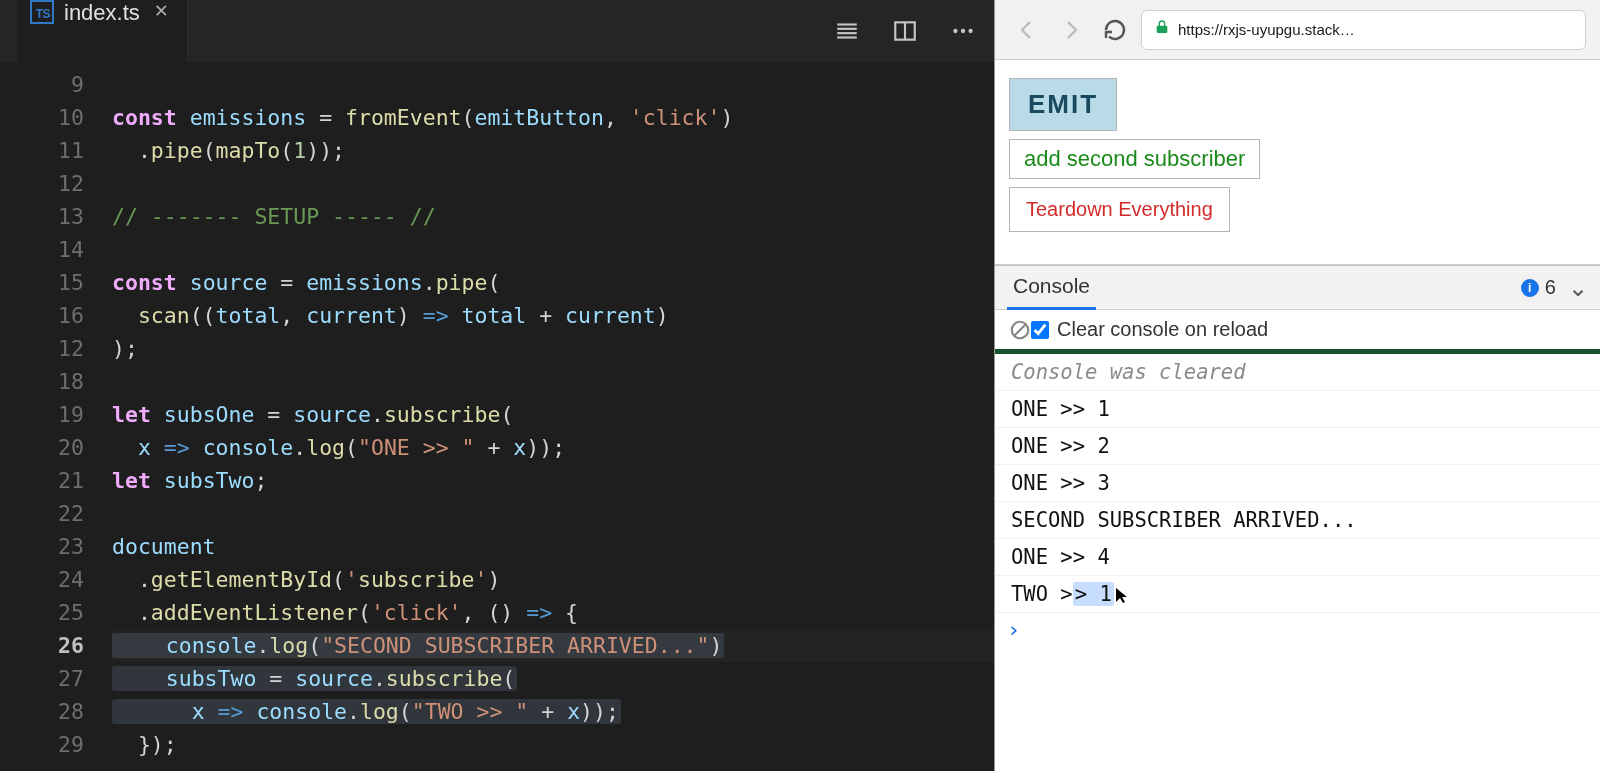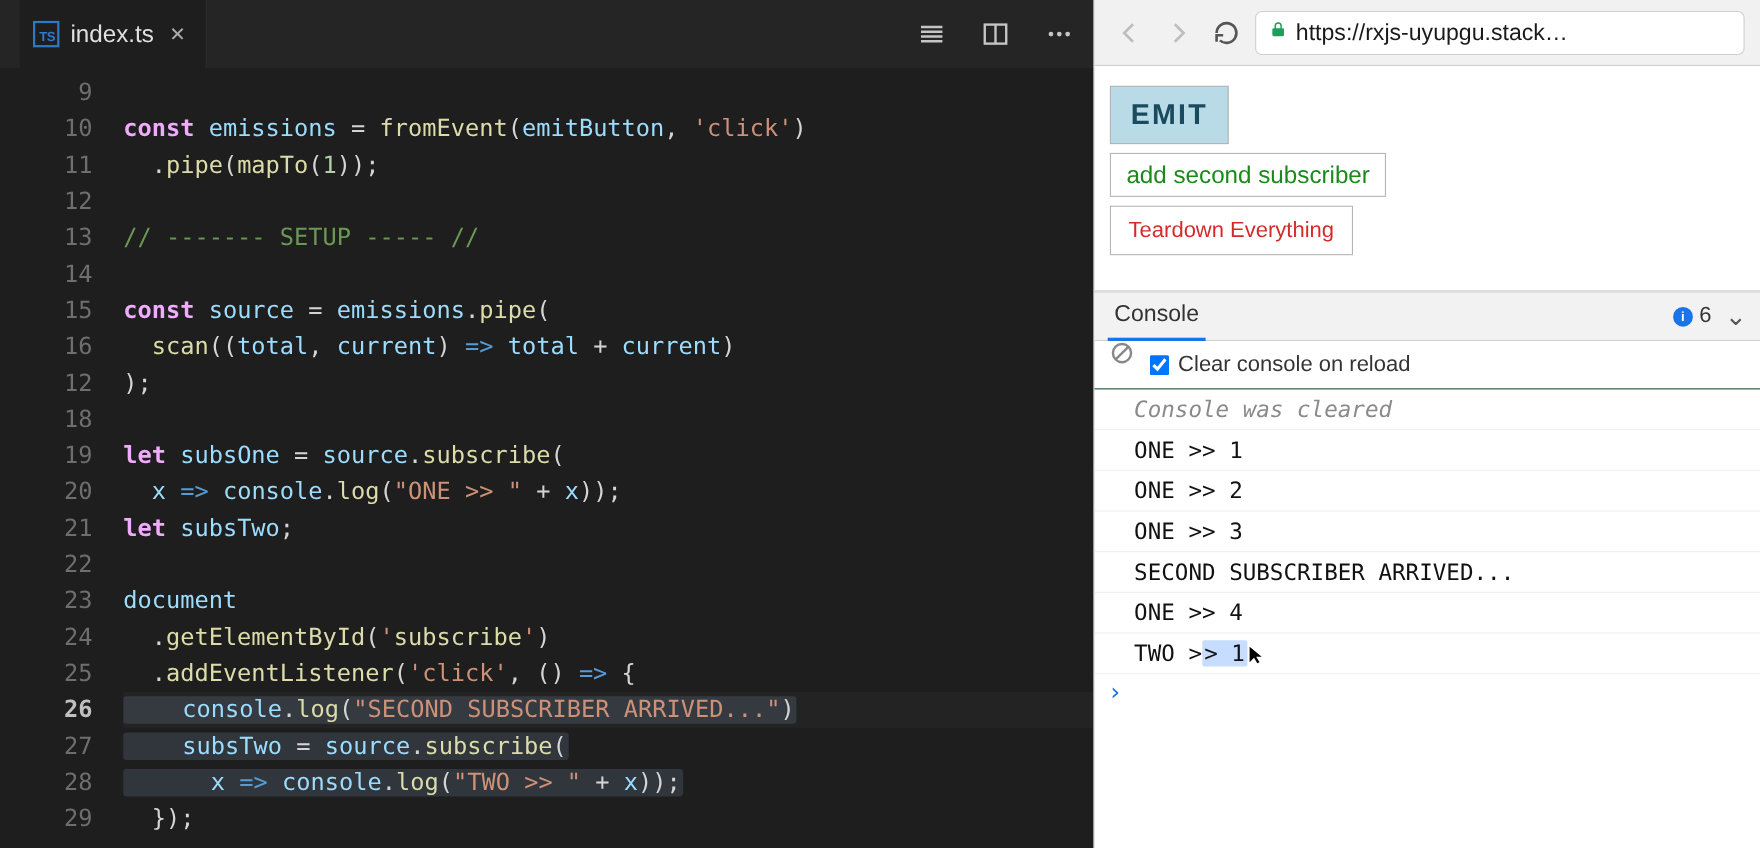--- a/index.html
+++ b/index.html
@@ -26,21 +26,21 @@
     display: flex;
     align-items: center;
     justify-content: space-between;
     padding: 0 18px;
   }
   .tab-group { display: flex; align-items: center; }
   .tab {
     height: 62px;
     padding: 0 18px 0 12px;
     display: flex;
-    align-items: center;
+    align-items: flex-start;
     gap: 10px;
     background: #1e1e1e;
     color: #e0e0e0;
     font-size: 22px;
     border-right: 1px solid #2d2d2d;
   }
   .ts-badge {
     width: 24px; height: 24px;
     border: 2px solid #3178c6;
     color: #3178c6;
@@ -116,21 +116,21 @@
     flex: 1;
     height: 40px;
     background: #fff;
     border: 1px solid #cfcfcf;
     border-radius: 6px;
     display: flex;
     align-items: center;
     padding: 0 12px;
     gap: 8px;
     overflow: hidden;
-    font-size: 21px;
+    font-size: 15px;
     color: #1a1a1a;
   }
   .url-field .lock { color: #1aa05a; font-size: 18px; }
   .url-text { white-space: nowrap; overflow: hidden; text-overflow: ellipsis; flex: 1; }
 
   .page {
     background: #ffffff;
     padding: 18px 14px 28px 14px;
     border-bottom: 1px solid #ccc;
   }
@@ -173,38 +173,38 @@
     border-bottom: 3px solid #1a73e8;
   }
   .dt-right { display: flex; align-items: center; gap: 12px; color: #555; }
   .info-badge { display: flex; align-items: center; gap: 6px; color: #333; font-size: 20px; }
   .info-dot { width: 18px; height: 18px; border-radius: 50%; background: #1a73e8; color: #fff; font-size: 12px; font-weight: bold; display: flex; align-items: center; justify-content: center; }
   .chev { font-size: 24px; color: #555; }
 
   .dt-toolbar {
     height: 44px;
     display: flex;
-    gap: 14px;
+    align-items: center;
     padding: 0 14px;
-    border-bottom: 1px solid #14532d;
+    border-bottom: 5px solid #14532d;
     font-size: 20px;
     color: #333;
   }
   .dt-toolbar .ban { width: 22px; height: 22px; color: #888; }
   .dt-toolbar input[type=checkbox] { width: 18px; height: 18px; }
 
   .dt-log {
     flex: 1;
     font-family: "Menlo","Consolas",monospace;
     font-size: 20.5px;
     color: #111;
     overflow: hidden;
   }
   .log-line {
-    padding: 6px 12px 6px 36px;
+    padding: 6px 12px 6px 16px;
     border-bottom: 1px solid #f0f0f0;
   }
   .log-clear { color: #8a8a8a; font-style: italic; }
   .log-sel { background: #c7ddff; border-radius: 2px; padding: 0 2px; }
   .log-prompt { color: #1a73e8; padding: 4px 12px; font-size: 22px; }
   .cursor-img { display:inline-block; width:16px; height:18px; vertical-align:-3px; }
 </style>
 </head>
 <body>
 

